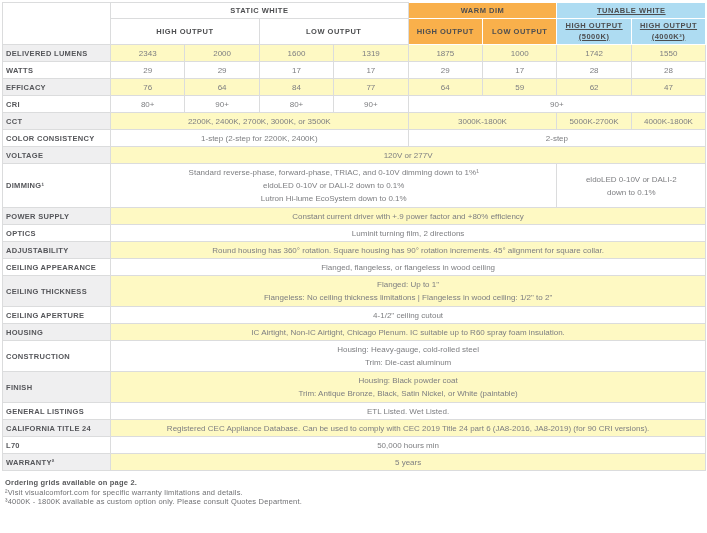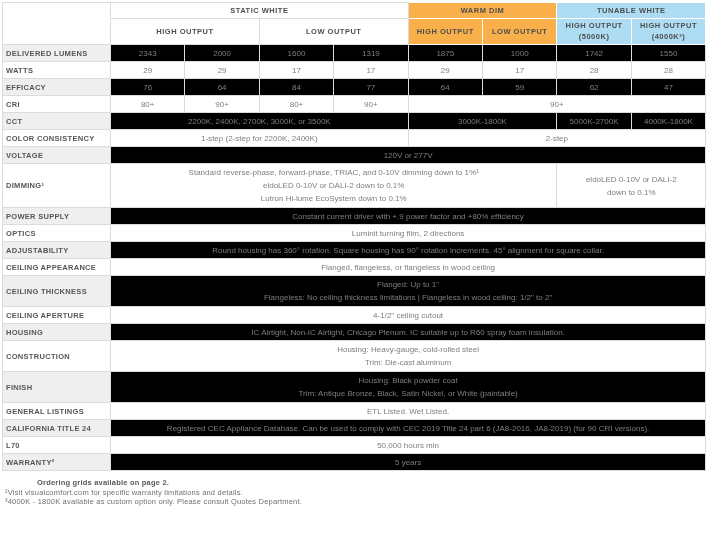--- a/index.html
+++ b/index.html
@@ -30,46 +30,46 @@
     font-weight:bold;
     color:#4D4E50;
     letter-spacing:.5px;
     font-size:7.5px;
   }
   tr.hrow1 th { height:16px; }
   tr.hrow2 th { height:25px; }
   td.corner { background:#fff; }
 
   .g-warm    { background:#F9B04B; border-color:#fff; }
-  .g-tunable { background:#AEDCF2; border-color:#fff; }
+  .g-tunable { background:#AEDCF2; border-color:#fff;text-decoration:underline; }
 
   td.row-label {
     text-align:left;
     font-weight:bold;
     font-size:7.5px;
     letter-spacing:.3px;
     color:#55565A;
     background:#fff;
   }
   tbody td { height:17px; }
-  tbody tr.alt td { background:#000000; }
+  tbody tr.alt td { background:#fef9c3; }
   tbody tr.alt td.row-label { background:#EFEFF0; }
 
   td.cell-lines span { display:block; line-height:13px; }
   th.two-line span { display:block; line-height:10.5px; }
 
   .footer { padding:7px 3px 0 3px; }
   .footer .note {
     font-size:7.5px;
     line-height:9.5px;
     color:#6F7073;
     letter-spacing:.2px;
     text-align:left;
   }
-  .footer .note.bold { font-weight:bold; color:#58595B;margin-left:32px; }
+  .footer .note.bold { font-weight:bold; color:#58595B; }
 </style>
 </head>
 <body>
 
 <div class="page">
   <table class="spec">
     <colgroup>
       <col class="c-label">
       <col class="c-data">
         <col class="c-data">

